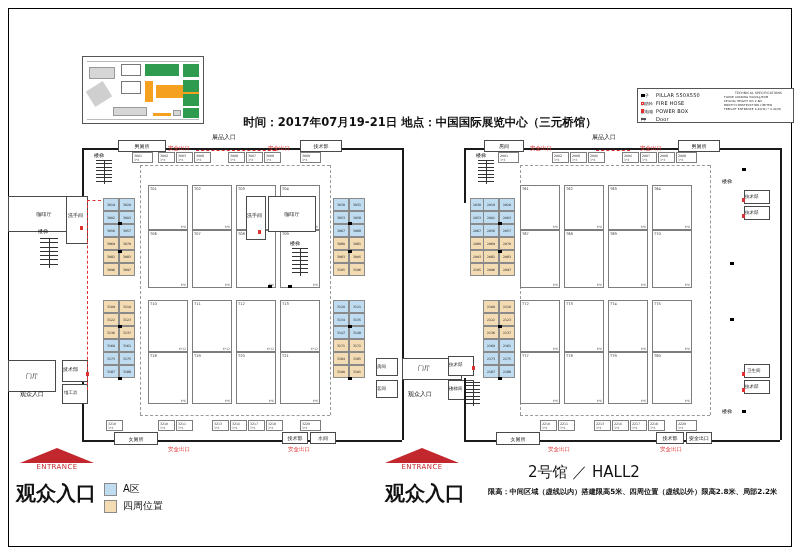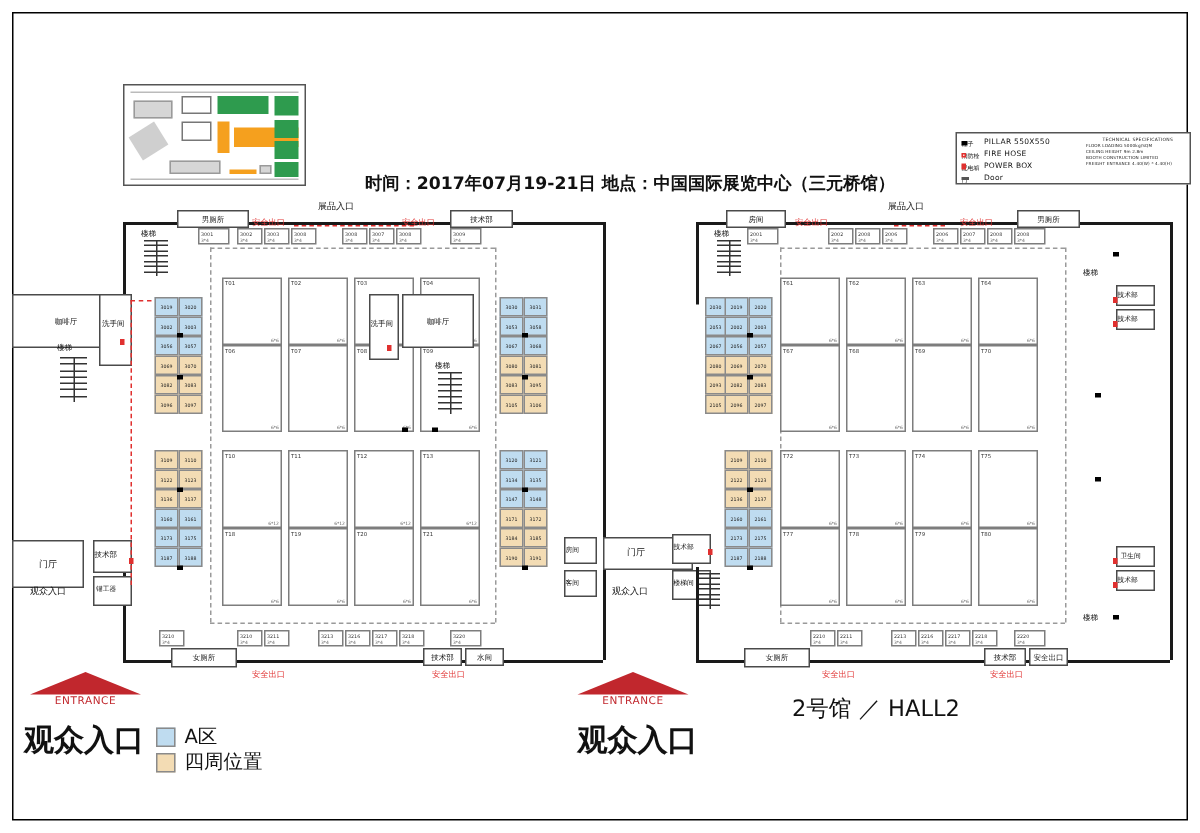--- a/index.html
+++ b/index.html
@@ -87,21 +87,21 @@
     position:absolute; left:0; top:0; width:0; height:0;
     border-left:37px solid transparent; border-right:37px solid transparent;
     border-bottom:15px solid #c1272d;
   }
   .entrance .etxt { position:absolute; left:0; top:15px; width:74px; text-align:center;
                     font-size:7px; color:#c1272d; letter-spacing:.4px; }
 
   
   .hallname { position:absolute; font-size:15px; color:#111; white-space:nowrap; }
   .bigentry { position:absolute; font-size:20px; font-weight:bold; color:#111; white-space:nowrap; }
-  .keyrow { position:absolute; display:flex; align-items:center; gap:6px; font-size:13px; color:#111; }
+  .keyrow { position:absolute; display:flex; align-items:flex-end; gap:6px; font-size:10px; color:#111; }
   .swatch { width:13px; height:13px; border:1px solid #8a8a8a; display:inline-block; }
   .sw-a { background:#bfdcf0; }
   .sw-b { background:#f3dcb4; }
   .notes { position:absolute; left:488px; top:487px; font-size:7.2px; font-weight:bold;
            color:#111; line-height:1.5; white-space:nowrap; }
 </style>
 </head>
 <body>
 
 <div id="page">
@@ -664,14 +664,15 @@
   <div class="keyrow" style="left:104px; top:482px;">
     <span class="swatch sw-a"></span>
     <span>A区</span>
   </div>
   <div class="keyrow" style="left:104px; top:499px;">
     <span class="swatch sw-b"></span>
     <span>四周位置</span>
   </div>
 
   <div class="notes">
+    <div>限高：中间区域（虚线以内）搭建限高5米、四周位置（虚线以外）限高2.8米、局部2.2米</div>
   </div>
 </div>
 
 </body></html>

